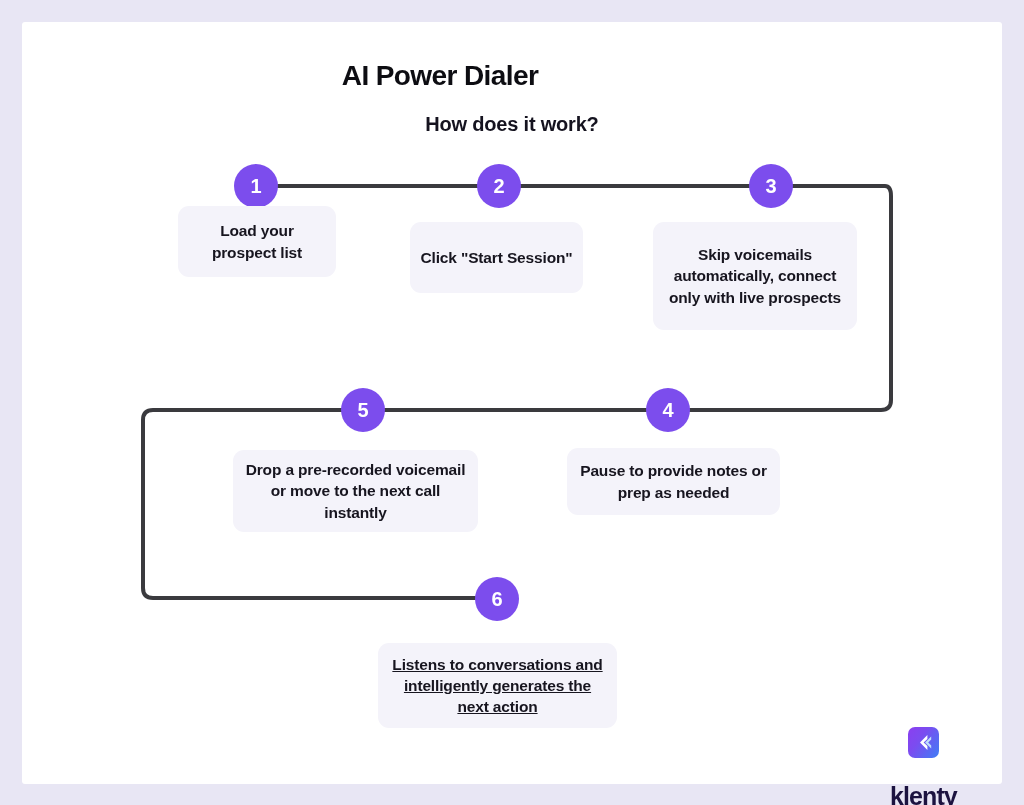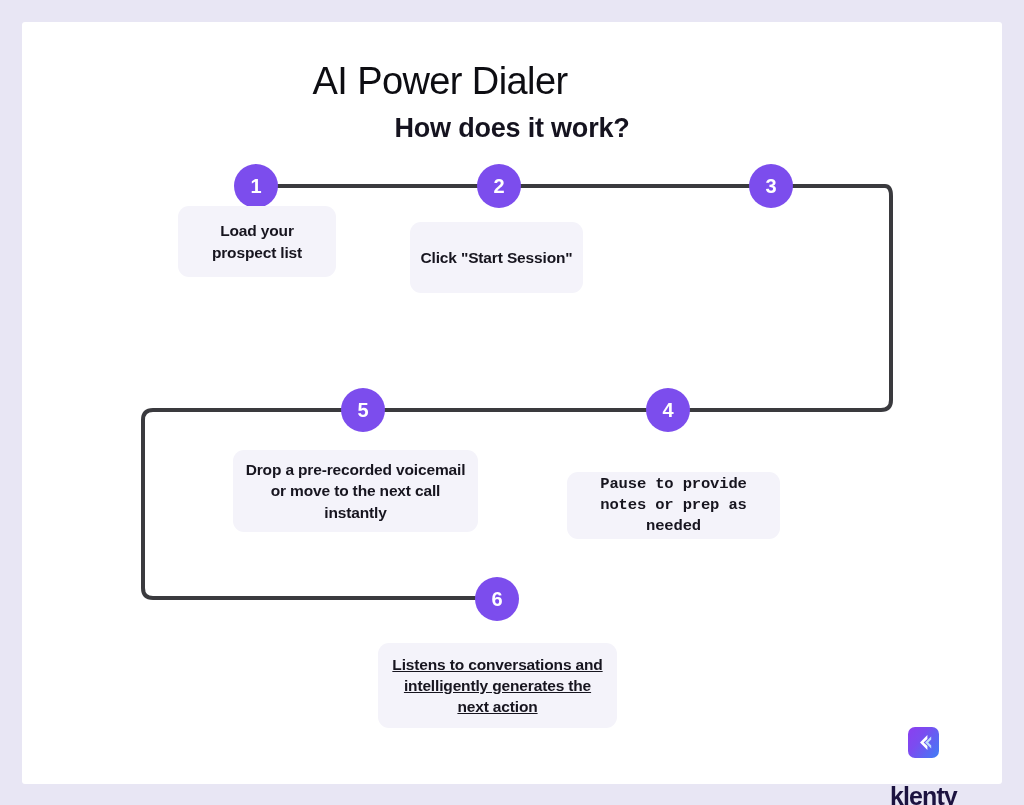--- a/index.html
+++ b/index.html
@@ -32,32 +32,32 @@
     border-radius: 3px;
   }
 
   
   #title {
     position: absolute;
     left: 0;
     top: 60px;
     width: 880px;
     text-align: center;
-    font-size: 38px;
-    font-weight: 400;
+    font-size: 28px;
+    font-weight: 700;
     letter-spacing: -0.6px;
     color: #0d0d12;
   }
   #subtitle {
     position: absolute;
     left: 0;
     top: 113px;
     width: 1024px;
     text-align: center;
-    font-size: 27px;
+    font-size: 20px;
     font-weight: 700;
     letter-spacing: -0.2px;
     color: #15131f;
   }
 
   
   #connectors {
     position: absolute;
     left: 0;
     top: 0;
@@ -145,21 +145,22 @@
 
   <div class="step-node" style="left:234px; top:164px;">1</div>
   <div class="step-node" style="left:477px; top:164px;">2</div>
   <div class="step-node" style="left:749px; top:164px;">3</div>
   <div class="step-node" style="left:646px; top:388px;">4</div>
   <div class="step-node" style="left:341px; top:388px;">5</div>
   <div class="step-node" style="left:475px; top:577px;">6</div>
 
   <div class="step-box" style="left:178px; top:206px; width:158px; height:71px;">Load your prospect list</div>
   <div class="step-box" style="left:410px; top:222px; width:173px; height:71px;">Click "Start Session"</div>
-  <div class="step-box" style="left:567px; top:472px; width:213px; height:67px;font-family:Liberation Mono, monospace;">Pause to provide notes or prep as needed</div>
+  <div class="step-box" style="left:653px; top:222px; width:204px; height:108px;">Skip voicemails automatically, connect only with live prospects</div>
+  <div class="step-box" style="left:567px; top:448px; width:213px; height:67px;">Pause to provide notes or prep as needed</div>
   <div class="step-box" style="left:233px; top:450px; width:245px; height:82px;">Drop a pre-recorded voicemail or move to the next call instantly</div>
   <div class="step-box" style="left:378px; top:643px; width:239px; height:85px;text-decoration:underline;">Listens to conversations and intelligently generates the next action</div>
 
   <div id="logo">
     <span id="logo-mark">
       <svg width="19" height="19" viewBox="0 0 19 19" xmlns="http://www.w3.org/2000/svg">
         <path d="M13.4 2.0 L6.0 9.5 L13.4 17.0 L13.4 13.0 L9.6 9.5 L13.4 6.0 Z" fill="#ffffff"></path>
         <path d="M17.2 3.4 L11.0 9.5 L17.2 15.6 L17.2 12.4 L14.2 9.5 L17.2 6.6 Z" fill="#bfe0fb"></path>
       </svg>
     </span>

